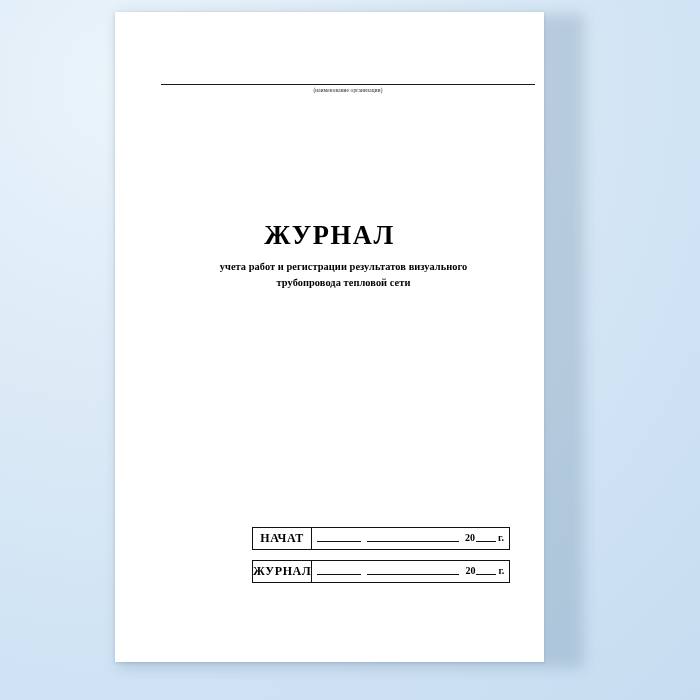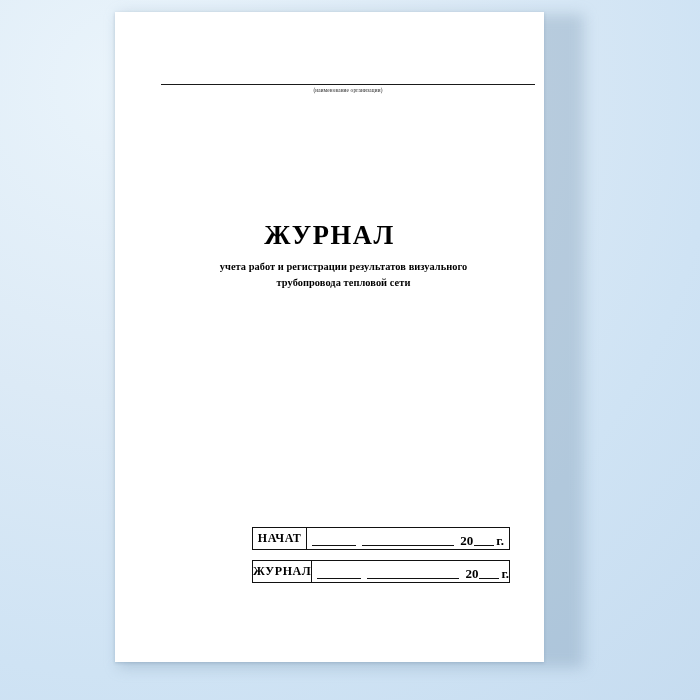--- a/index.html
+++ b/index.html
@@ -116,23 +116,23 @@
     align-items: center;
     justify-content: center;
     font-size: 12px;
     font-weight: bold;
     letter-spacing: 0.6px;
   }
   .box-fill {
     flex: 1;
     position: relative;
     display: flex;
-    align-items: flex-end;
+    align-items: center;
     padding: 0 5px 3px 5px;
-    font-size: 13px;
+    font-size: 10px;
     font-weight: bold;
   }
   .u-short {
     display: inline-block;
     width: 44px;
     border-bottom: 1px solid #111;
     height: 9px;
   }
   .u-long {
     display: inline-block;

